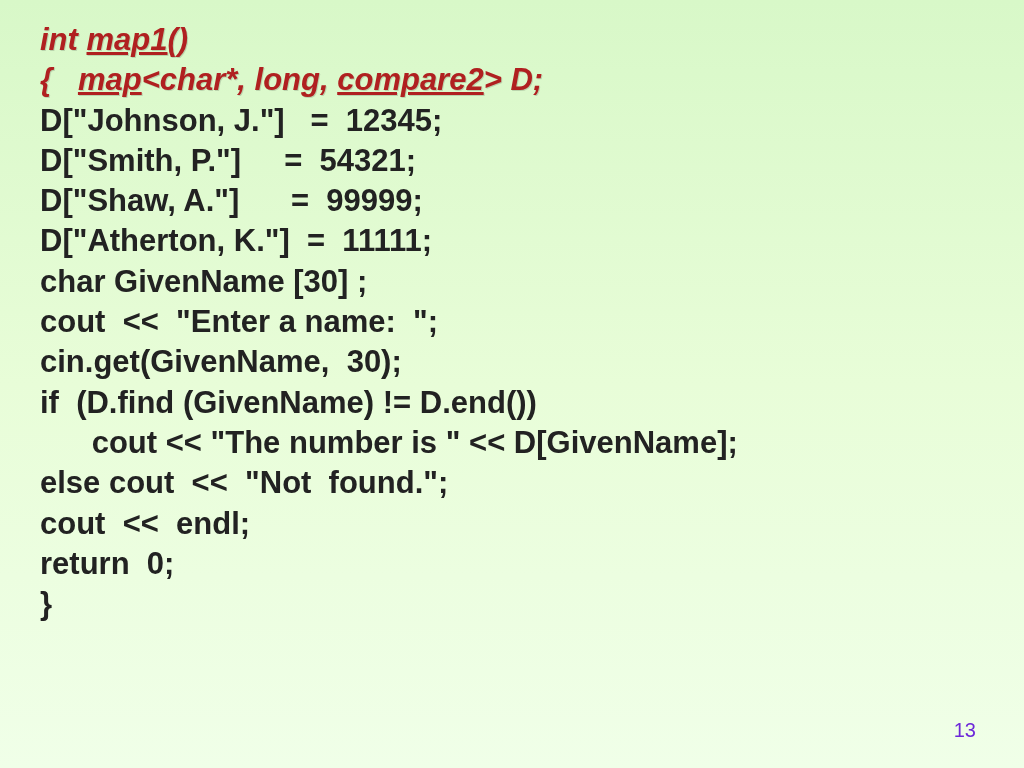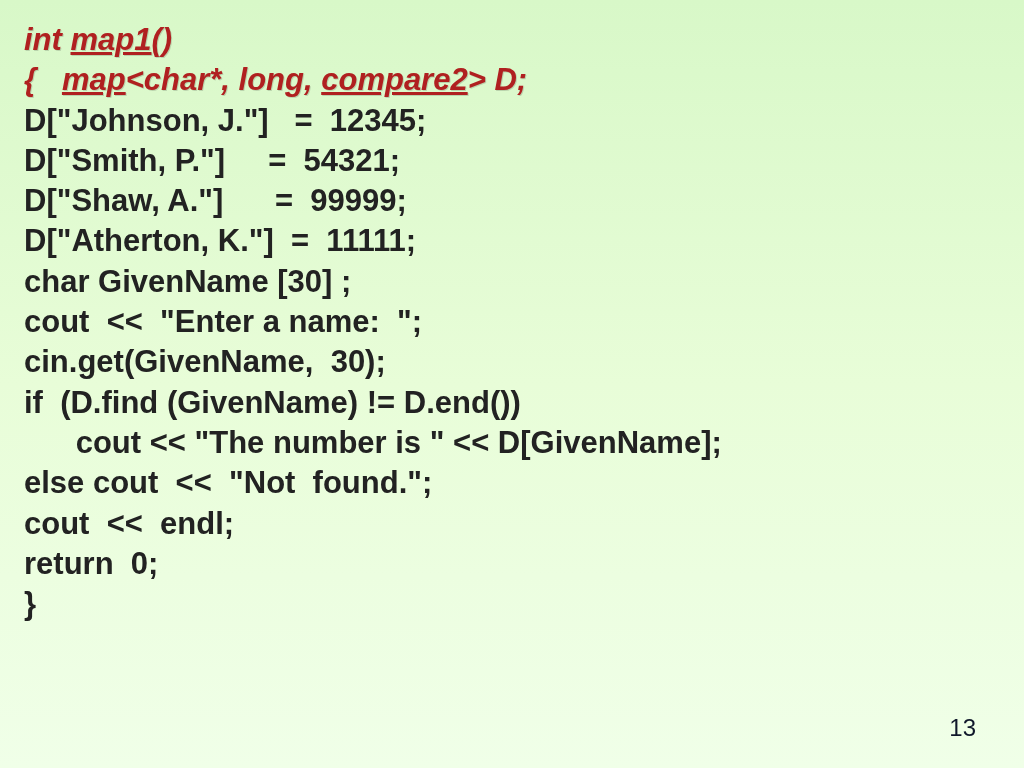--- a/index.html
+++ b/index.html
@@ -8,21 +8,21 @@
     width: 1024px;
     height: 768px;
     overflow: hidden;
   }
   body {
     background: linear-gradient(to bottom, #d8f8c8 0%, #e8fdd8 50%, #f0ffe8 100%);
     font-family: Arial, Helvetica, sans-serif;
     position: relative;
   }
   .slide {
-    padding: 20px 30px 20px 24px;
+    padding: 20px 30px 20px 40px;
     box-sizing: border-box;
     width: 1024px;
     height: 768px;
   }
   .code {
     font-size: 31px;
     line-height: 1.3;
     font-weight: bold;
     color: #222;
     white-space: pre;
@@ -32,22 +32,22 @@
     font-style: italic;
     text-shadow: 1px 1px 0 rgba(0,0,0,0.15);
   }
   .hl-u {
     text-decoration: underline;
   }
   .page-num {
     position: absolute;
     right: 48px;
     bottom: 26px;
-    font-size: 24px;
-    color: #0f172a;
+    font-size: 20px;
+    color: #6d28d9;
     font-family: Arial, Helvetica, sans-serif;
   }
 </style>
 </head>
 <body>
 
 <div class="slide">
 <div class="code"><span class="hl">int</span><span> </span><span class="hl hl-u">map1</span><span class="hl">()</span>
 <span class="hl">{</span><span>   </span><span class="hl hl-u">map</span><span class="hl">&lt;</span><span class="hl">char*, long, </span><span class="hl hl-u">compare2</span><span class="hl">&gt; </span><span class="hl">D;</span>
 <span>D["Johnson, J."]   =  12345;</span>

